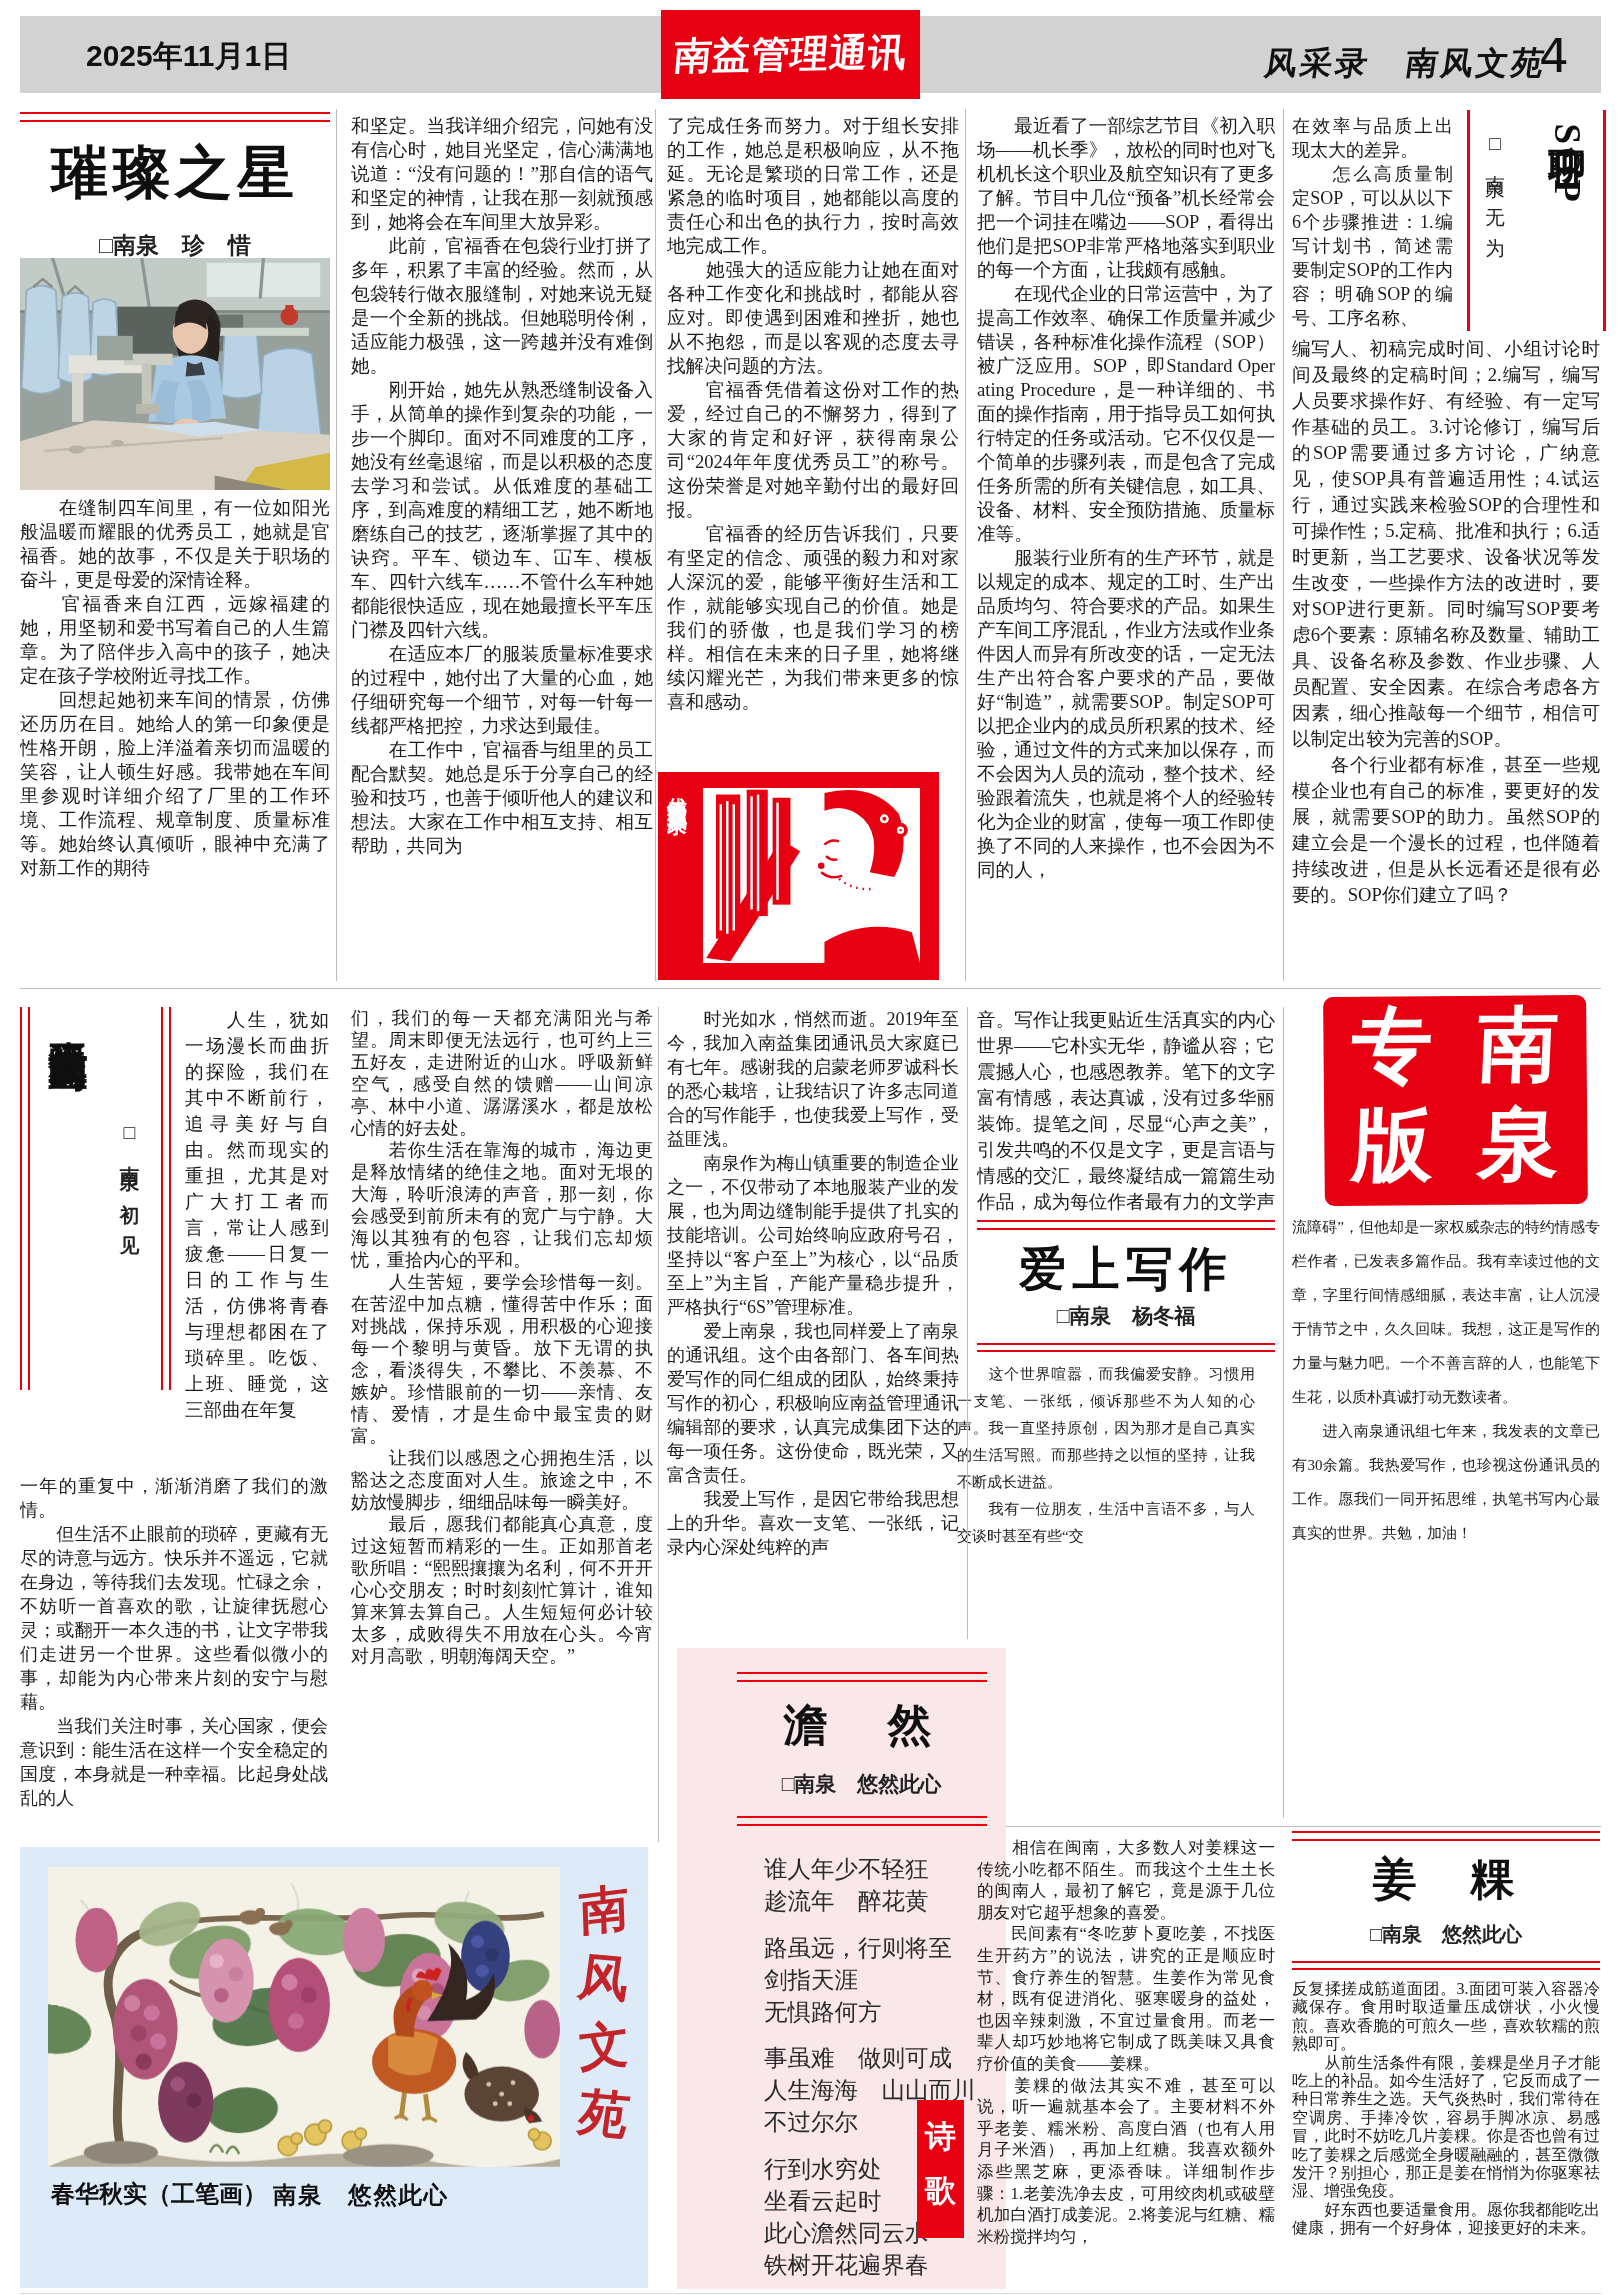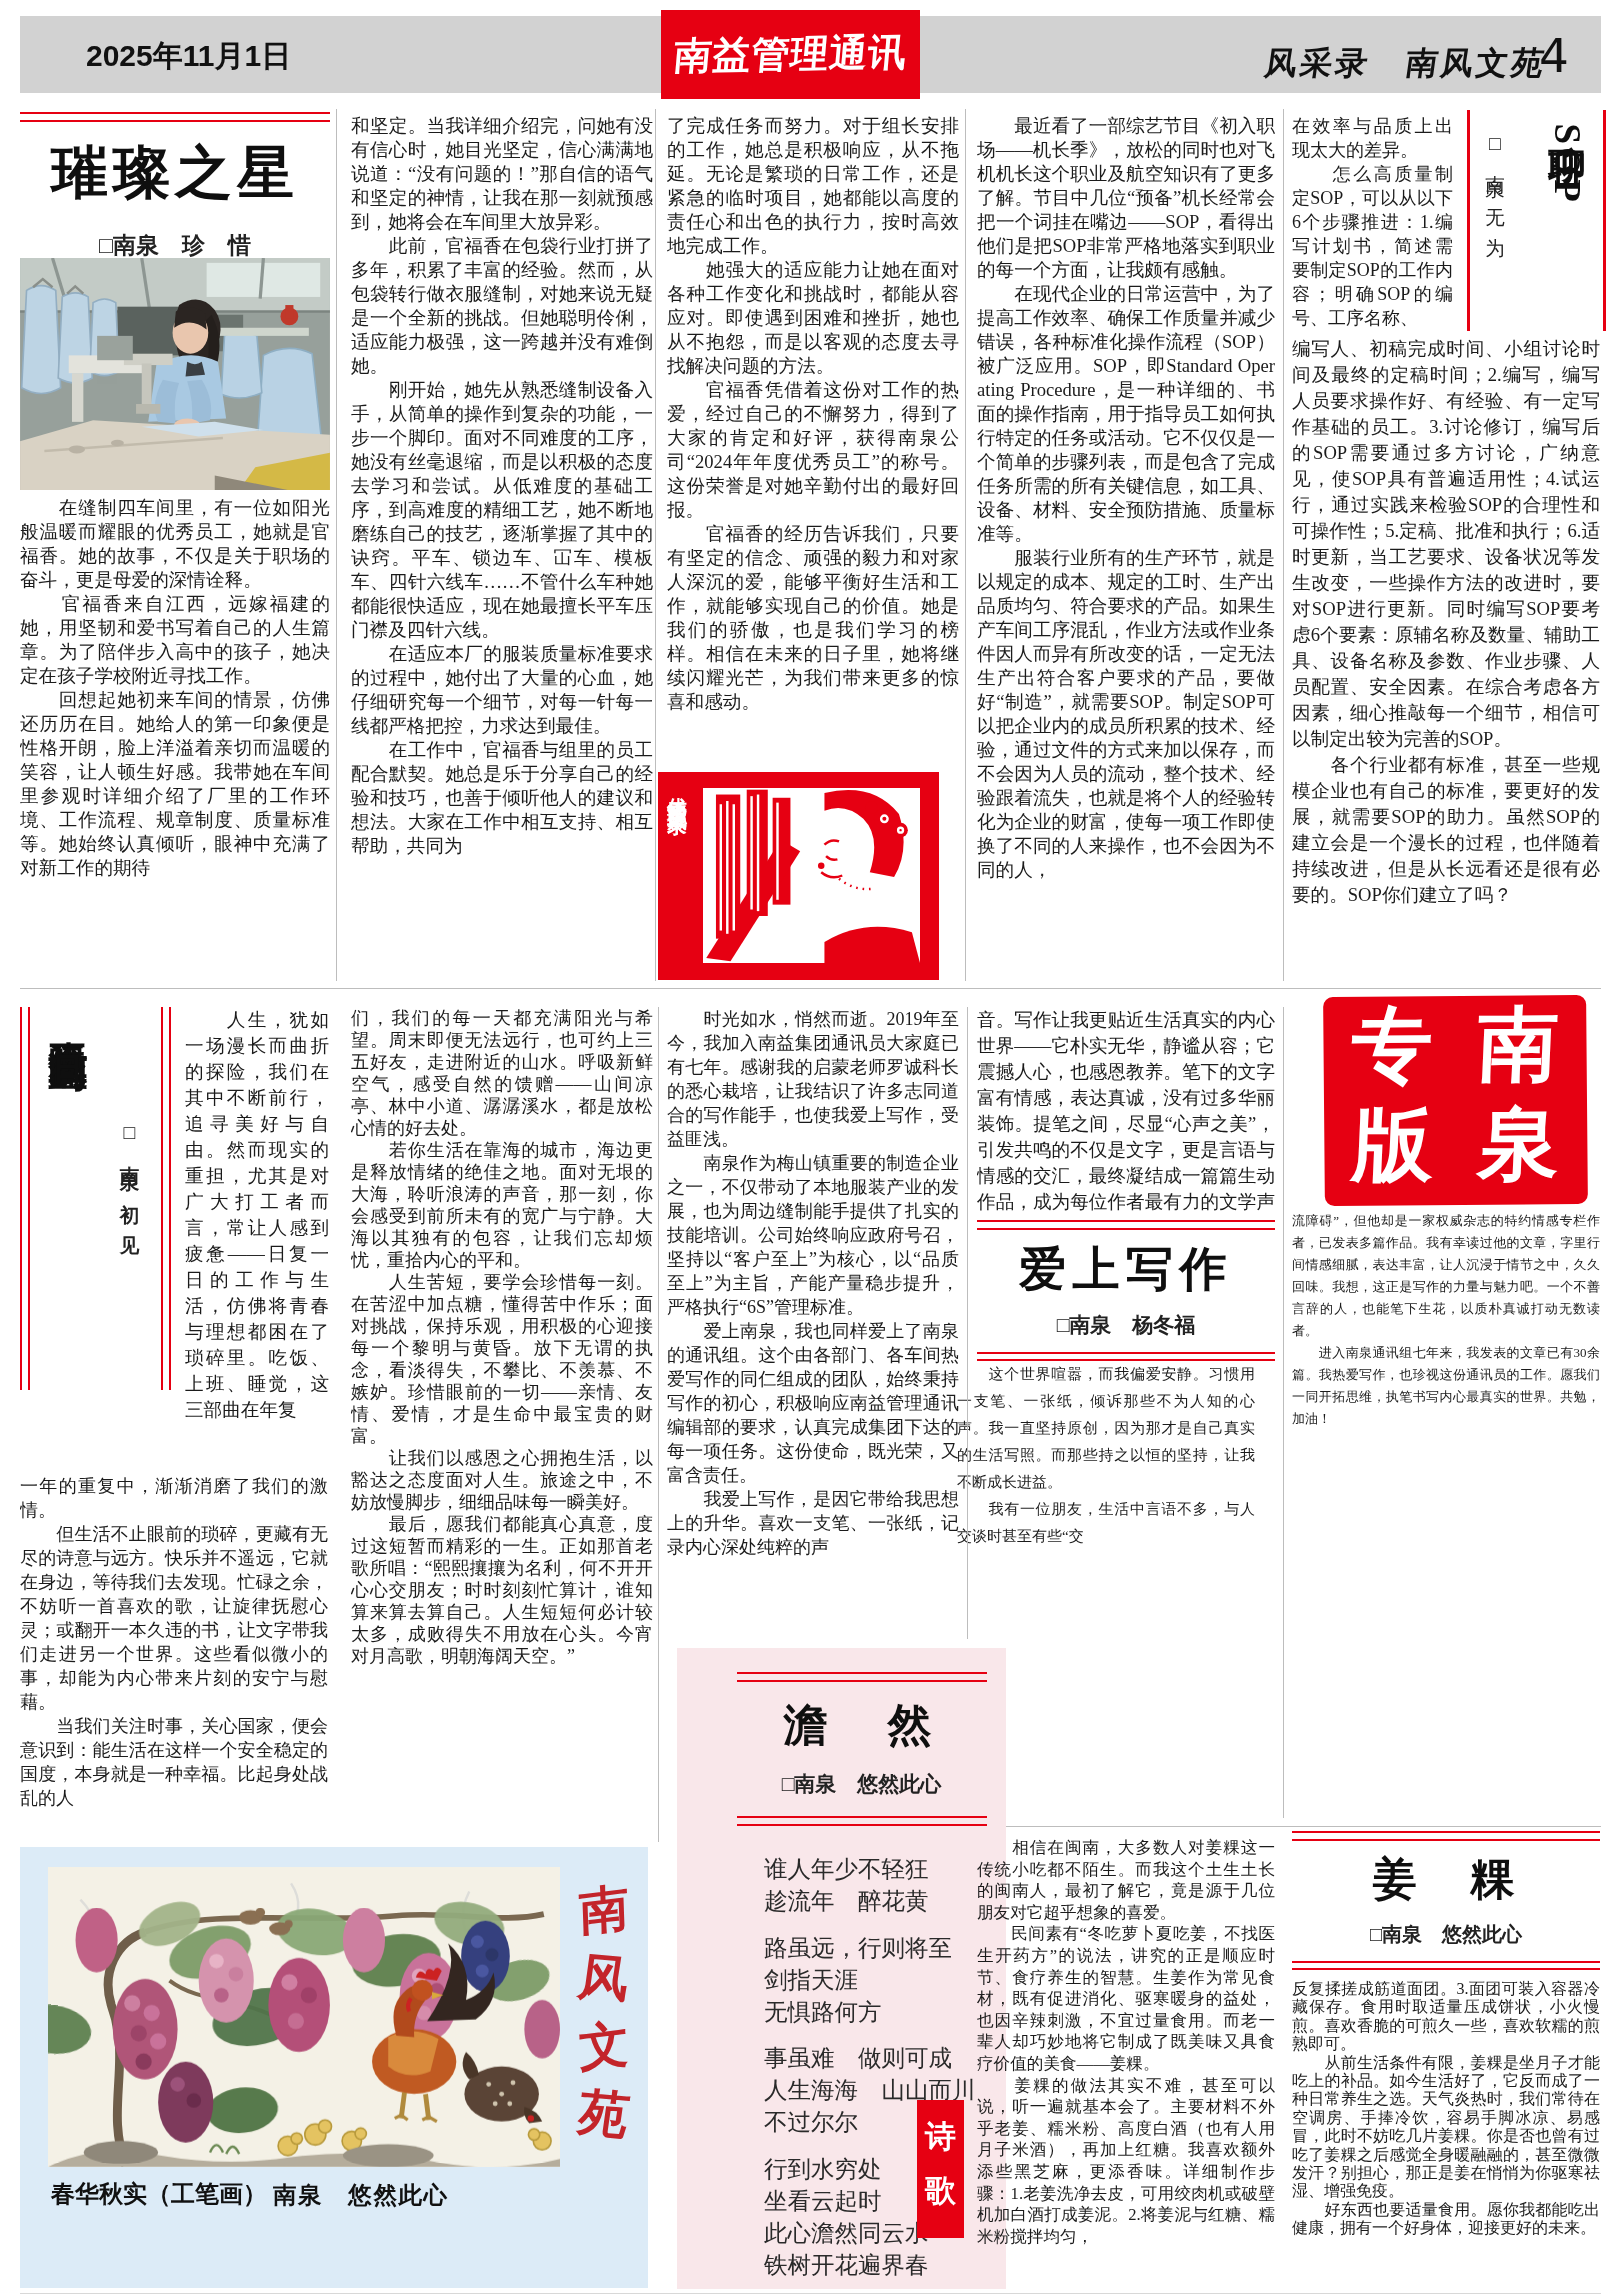--- a/index.html
+++ b/index.html
@@ -249,37 +249,37 @@
       <div class="para">　　我爱上写作，是因它带给我思想上的升华。喜欢一支笔、一张纸，记录内心深处纯粹的声</div>
     </div>
 
   <div class="txt" style="left:977px;top:1007px;width:298px;height:209px;font-size:18.6px;">
       <div class="para">音。写作让我更贴近生活真实的内心世界——它朴实无华，静谧从容；它震撼人心，也感恩教养。笔下的文字富有情感，表达真诚，没有过多华丽装饰。提笔之间，尽显“心声之美”，引发共鸣的不仅是文字，更是言语与情感的交汇，最终凝结成一篇篇生动作品，成为每位作者最有力的文学声音。</div>
     </div>
 
   <div class="title-block tb-center" style="left:977px;top:1220px;width:298px;position:absolute;">
     <div class="hrule"></div>
     <div class="art-title" style="font-size:47px;letter-spacing:6.5px;margin-top:8px;">爱上写作</div>
-    <div class="byline" style="font-size:21px;margin-top:10px;font-weight:bold;">□南泉　杨冬福</div>
+    <div class="byline" style="font-size:21px;margin-top:1px;font-weight:bold;">□南泉　杨冬福</div>
     <div class="hrule" style="margin-top:13px;"></div>
   </div>
 
   <div class="txt" style="left:957px;top:1361px;width:298px;height:454px;font-size:15px;line-height:27px;">
       <div class="para">　　这个世界喧嚣，而我偏爱安静。习惯用一支笔、一张纸，倾诉那些不为人知的心声。我一直坚持原创，因为那才是自己真实的生活写照。而那些持之以恒的坚持，让我不断成长进益。</div>
       <div class="para">　　我有一位朋友，生活中言语不多，与人交谈时甚至有些“交</div>
     </div>
 
   <div class="stamp" style="left:1324px;top:996px;width:253px;height:199px;">
       <div class="stamp-char">专</div>
       <div class="stamp-char">南</div>
       <div class="stamp-char">版</div>
       <div class="stamp-char">泉</div>
     </div>
 
-  <div class="txt" style="left:1292px;top:1210px;width:308px;height:610px;font-size:13px;line-height:22px;">
+  <div class="txt" style="left:1292px;top:1210px;width:308px;height:610px;font-size:15px;line-height:34px;">
       <div class="para">流障碍”，但他却是一家权威杂志的特约情感专栏作者，已发表多篇作品。我有幸读过他的文章，字里行间情感细腻，表达丰富，让人沉浸于情节之中，久久回味。我想，这正是写作的力量与魅力吧。一个不善言辞的人，也能笔下生花，以质朴真诚打动无数读者。</div>
       <div class="para">　　进入南泉通讯组七年来，我发表的文章已有30余篇。我热爱写作，也珍视这份通讯员的工作。愿我们一同开拓思维，执笔书写内心最真实的世界。共勉，加油！</div>
     </div>
 
   <div class="vdiv" style="left:658px;top:1007px;height:835px;"></div>
   <div class="vdiv" style="left:967px;top:1007px;height:632px;"></div>
   <div class="vdiv" style="left:1283px;top:1007px;height:811px;"></div>
   <div class="hdiv" style="left:977px;top:1826px;width:624px;"></div>
 
   <div class="gallery-box" style="left:20px;top:1847px;width:628px;height:441px;">

